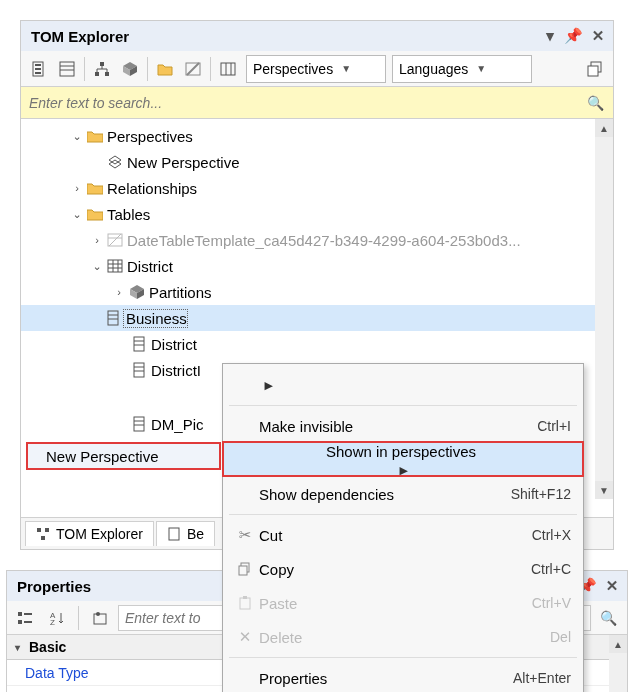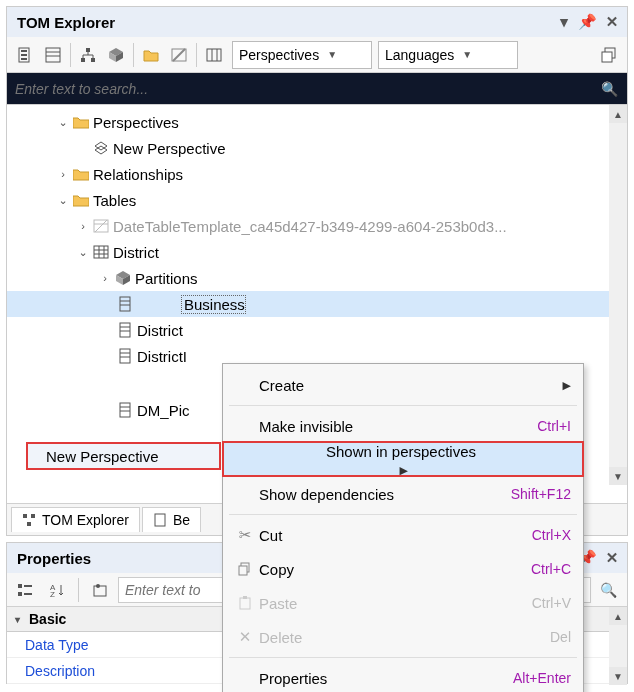--- a/index.html
+++ b/index.html
@@ -9,21 +9,21 @@
 .title-bar { display: flex; align-items: center; background: #e8eef7; height: 30px; padding: 0 6px 0 10px; font-weight: 600; font-size: 15px; }
 .title-bar .spacer { flex: 1; }
 .title-bar .tb-icon { width: 18px; height: 18px; margin-left: 6px; display: flex; align-items: center; justify-content: center; color: #555; cursor: pointer; }
 
 .toolbar { display: flex; align-items: center; height: 36px; border-bottom: 1px solid #d0d0d0; padding: 0 4px; gap: 0; background: #f7f7f7; }
 .tool-btn { width: 28px; height: 28px; display: flex; align-items: center; justify-content: center; cursor: pointer; }
 .tool-sep { width: 1px; height: 24px; background: #ccc; margin: 0 3px; }
 .dropdown { display: flex; align-items: center; height: 28px; border: 1px solid #bbb; background: #fff; padding: 0 6px; cursor: pointer; font-size: 14px; }
 .dropdown .caret { margin-left: 8px; font-size: 10px; color: #555; }
 
-.search-row { display: flex; align-items: center; height: 32px; border-bottom: 1px solid #d0d0d0; padding: 0 8px; background: #0f172a; }
+.search-row { display: flex; align-items: center; height: 32px; border-bottom: 1px solid #d0d0d0; padding: 0 8px; background: #fef9c3; }
 .search-row input { flex: 1; border: none; outline: none; font-size: 14px; font-style: italic; color: #888; background: transparent; }
 .search-row .mag { color: #888; }
 
 .tree-wrap { height: 380px; overflow: hidden; position: relative; }
 .tree { padding: 4px 0; font-size: 15px; user-select: none; }
 .tree-row { display: flex; align-items: center; height: 26px; padding-right: 8px; white-space: nowrap; overflow: hidden; text-overflow: ellipsis; }
 .tree-row .exp { width: 16px; text-align: center; font-size: 11px; color: #555; cursor: pointer; }
 .tree-row .ticon { width: 20px; display: flex; align-items: center; justify-content: center; }
 .tree-row .label { padding-left: 2px; flex: 1; overflow: hidden; text-overflow: ellipsis; }
 .tree-row.dim .label { color: #9a9a9a; }
@@ -41,36 +41,36 @@
 .props input.search2 { flex: 1; height: 26px; border: 1px solid #ccc; padding: 0 6px; font-size: 14px; font-style: italic; color: #888; outline: none; }
 
 .grid-head { background: #f0f0f0; font-weight: 600; padding: 4px 8px; border-bottom: 1px solid #ccc; display: flex; align-items: center; }
 .grid-row { display: flex; align-items: center; height: 26px; border-bottom: 1px solid #eee; }
 .grid-row .k { width: 50%; padding-left: 18px; color: #1d4ed8; }
 
 .ctx-menu { position: absolute; left: 222px; top: 363px; width: 362px; background: #f7f7f7; border: 1px solid #aaa; box-shadow: 3px 3px 6px rgba(0,0,0,.2); z-index: 100; padding: 4px 0; font-size: 15px; }
 .ctx-row { display: flex; align-items: center; height: 34px; padding: 0 12px 0 8px; cursor: default; }
 .ctx-row .cicon { width: 28px; display: flex; align-items: center; justify-content: center; color: #888; }
 .ctx-row .clabel { flex: 1; }
-.ctx-row .shortcut { color: #a21caf; font-size: 14px; }
+.ctx-row .shortcut { color: #404040; font-size: 14px; }
 .ctx-row .subarrow { width: 14px; text-align: right; font-size: 11px; color: #333; }
 .ctx-row.hover { background: #d5e8fb; flex-direction: column; }
 .ctx-row.disabled .clabel, .ctx-row.disabled .shortcut, .ctx-row.disabled .cicon { color: #bbb; }
 .ctx-sep { height: 1px; background: #ddd; margin: 3px 6px; }
 
 .hl-submenu { position: absolute; left: 26px; top: 442px; width: 195px; height: 28px; border: 2px solid #e03a3a; background: #f0f4fa; display: flex; align-items: center; padding-left: 18px; font-size: 15px; z-index: 90; }
 .hl-ctxrow { position: absolute; left: 222px; top: 441px; width: 362px; height: 36px; border: 2px solid #e03a3a; z-index: 110; pointer-events: none; }
 
 svg { display: block; }
 .folder { fill: #f6c458; stroke: #c99a2e; }
 </style>
 </head>
 <body>
 
-<div class="panel" style="margin:6px; height:530px; position:relative;">
+<div class="panel" style="margin:20px; height:530px; position:relative;">
   <div class="title-bar">
     <span>TOM Explorer</span>
     <span class="spacer"></span>
     <span class="tb-icon">▾</span>
     <span class="tb-icon">📌</span>
     <span class="tb-icon">✕</span>
   </div>
 
   <div class="toolbar">
     <span class="tool-btn">
@@ -215,21 +215,21 @@
         <span class="exp">›</span>
         <span class="ticon">
             <svg width="16" height="16">
               <polygon points="8,1 15,5 8,9 1,5" fill="#888"></polygon>
               <polygon points="1,5 8,9 8,15 1,11" fill="#aaa"></polygon>
               <polygon points="15,5 8,9 8,15 15,11" fill="#666"></polygon>
             </svg>
           </span>
         <span class="label">Partitions</span>
       </div>
-      <div class="tree-row sel" style="padding-left:108px;gap:46px;">
+      <div class="tree-row sel" style="padding-left:82px;">
         <span class="ticon">
             <svg width="12" height="16">
               <rect x="1" y="1" width="10" height="14" fill="none" stroke="#555"></rect>
               <line x1="1" y1="5" x2="11" y2="5" stroke="#555"></line>
               <line x1="1" y1="9" x2="11" y2="9" stroke="#555"></line>
             </svg>
           </span>
         <span class="label" style="flex:0 0 auto;">Business</span>
       </div>
       <div class="tree-row" style="padding-left:108px;">
@@ -289,21 +289,20 @@
   </div>
 </div>
 
 <div class="hl-submenu">
   <span>New Perspective</span>
 </div>
 
 <div class="ctx-menu">
   <div class="ctx-row">
     <span class="cicon"></span>
-    <span class="clabel">Create</span>
     <span class="subarrow">▶</span>
   </div>
   <div class="ctx-sep"></div>
   <div class="ctx-row">
     <span class="cicon"></span>
     <span class="clabel">Make invisible</span>
     <span class="shortcut">Ctrl+I</span>
   </div>
   <div class="ctx-row hover">
     <span class="cicon"></span>

